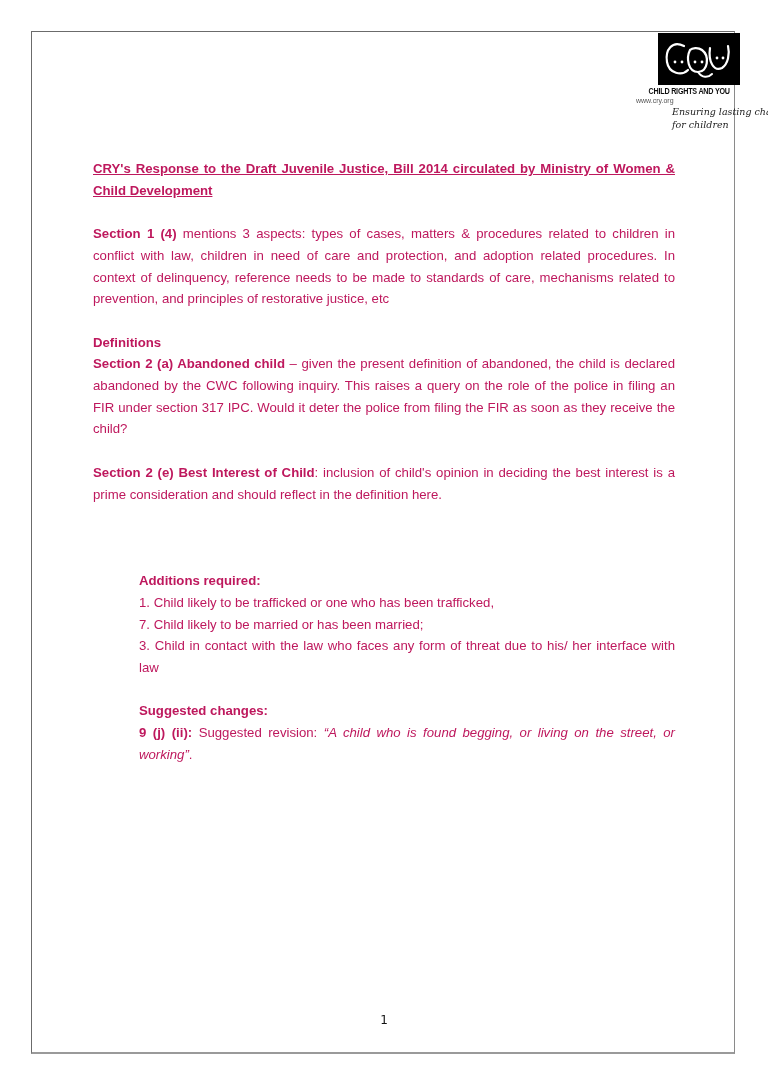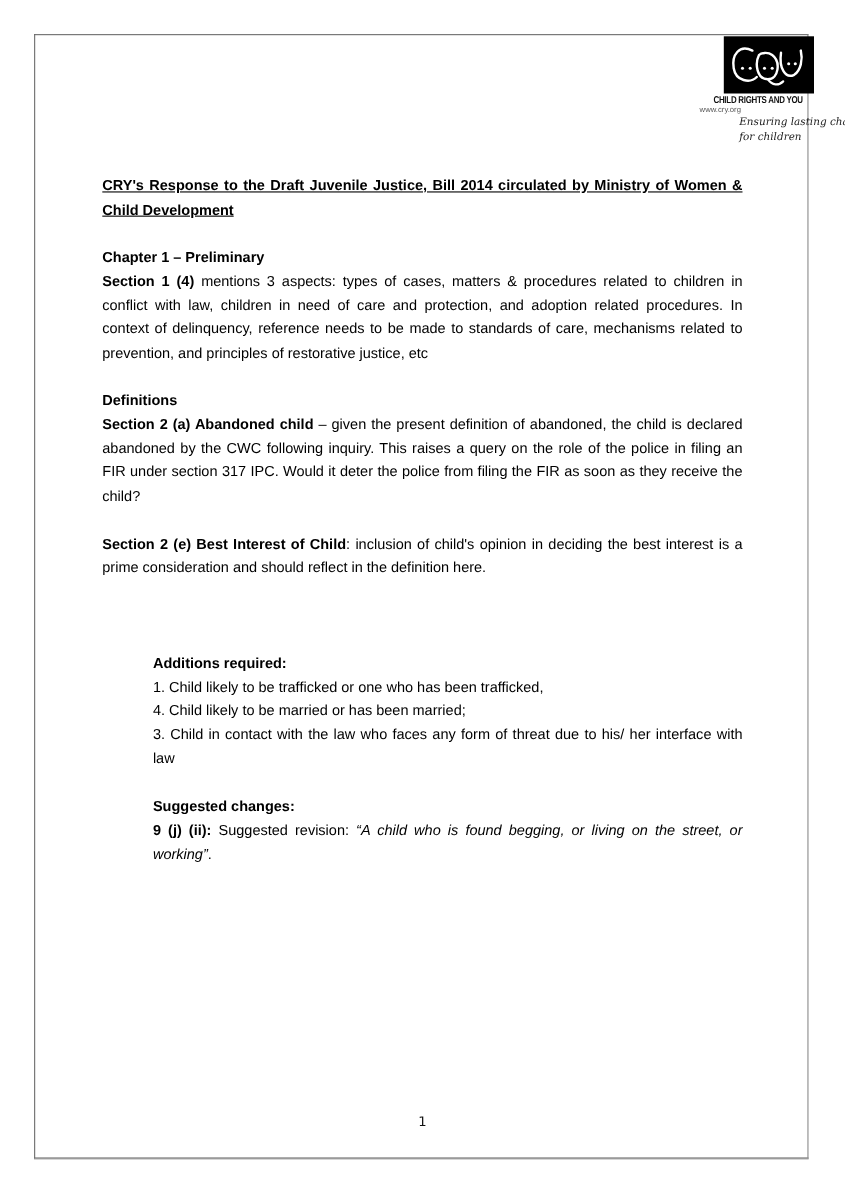--- a/index.html
+++ b/index.html
@@ -13,21 +13,21 @@
     .logo-box {
       margin: 0 auto; width: 82px; height: 52px; background: #000; color: #fff;
       display: flex; align-items: center; justify-content: center; position: relative;
     }
     .logo-box svg { width: 74px; height: 46px; }
     .logo-sub { font-family: "Liberation Sans", sans-serif; font-weight: bold; font-size: 9px; letter-spacing: -0.3px; color: #111; margin-top: 1px; transform: scaleX(0.8); white-space: nowrap; }
     .logo-url { font-size: 7px; color: #555; margin-top: 1px; }
     .logo-tag { font-family: "DejaVu Serif", serif; font-style: italic; font-size: 9.5px; color: #222; line-height: 11px; margin-top: 2px; white-space: nowrap; margin-left: 36px; }
     .content {
       position: absolute; left: 93px; top: 158px; width: 582px;
-      font-family: "Liberation Sans", sans-serif; font-size: 13.2px; line-height: 21.7px; color: #000000;
+      font-family: "Liberation Sans", sans-serif; font-size: 13.2px; line-height: 21.7px; color: #be185d;
     }
     .content p { margin: 0; text-align: justify; }
     .gap { height: 21.7px; }
     .title { font-weight: bold; text-decoration: underline; }
     b, .b { font-weight: bold; }
     .indent { margin-left: 46px; }
     .page-num { position: absolute; left: 0; width: 768px; top: 1013px; text-align: center; font-family: "DejaVu Sans", sans-serif; font-size: 12px; color: #111; }
   </style>
 </head>
 <body>
@@ -52,39 +52,38 @@
   <div class="logo-sub">CHILD RIGHTS AND YOU</div>
   <div class="logo-url">www.cry.org</div>
   <div class="logo-tag">Ensuring lasting change</div>
   <div class="logo-tag">for children</div>
 </div>
 
 <div class="content">
   <p class="title">CRY's Response to the Draft Juvenile Justice, Bill 2014  circulated by Ministry of Women &amp; Child Development</p>
   <div class="gap"></div>
 
-  <p class="b">Chapter 1 – Preliminary</p>
   <p><b>Section 1 (4)</b><span> mentions 3 aspects: types of cases, matters &amp; procedures related to children in conflict with law, children in need of care and protection, and adoption related procedures. In context of delinquency, reference needs to be made to standards of care, mechanisms related to prevention, and principles of restorative justice, etc</span></p>
   <div class="gap"></div>
 
   <p class="b">Definitions</p>
   <p><b>Section 2 (a) Abandoned child</b><span> – given the present definition of abandoned, the child is declared abandoned by the CWC following inquiry. This raises a query on the role of the police in filing an FIR under section 317 IPC. Would it deter the police from filing the FIR as soon as they receive the child?</span></p>
   <div class="gap"></div>
 
   <p><b>Section 2 (e) Best Interest of Child</b><span>: inclusion of child's opinion in deciding the best interest is a prime consideration and should reflect in the definition here.</span></p>
   <div class="gap"></div>
 
   <div class="gap"></div>
 
   <div class="gap"></div>
 
   <div class="indent">
     <p class="b">Additions required:</p>
     <p>1. Child likely to be trafficked or one who has been trafficked,</p>
-    <p>4. Child likely to be married or has been married;</p>
+    <p>7. Child likely to be married or has been married;</p>
     <p>3. Child in contact with the law who faces any form of threat due to his/ her interface with law</p>
     <div class="gap"></div>
 
     <p class="b">Suggested changes:</p>
     <p><b>9 (j) (ii):</b><span> Suggested revision: </span><i>“A child who is found begging, or living on the street, or working”</i><span>.</span></p>
   </div>
 </div>
 
 <div class="page-num">1</div>
 

